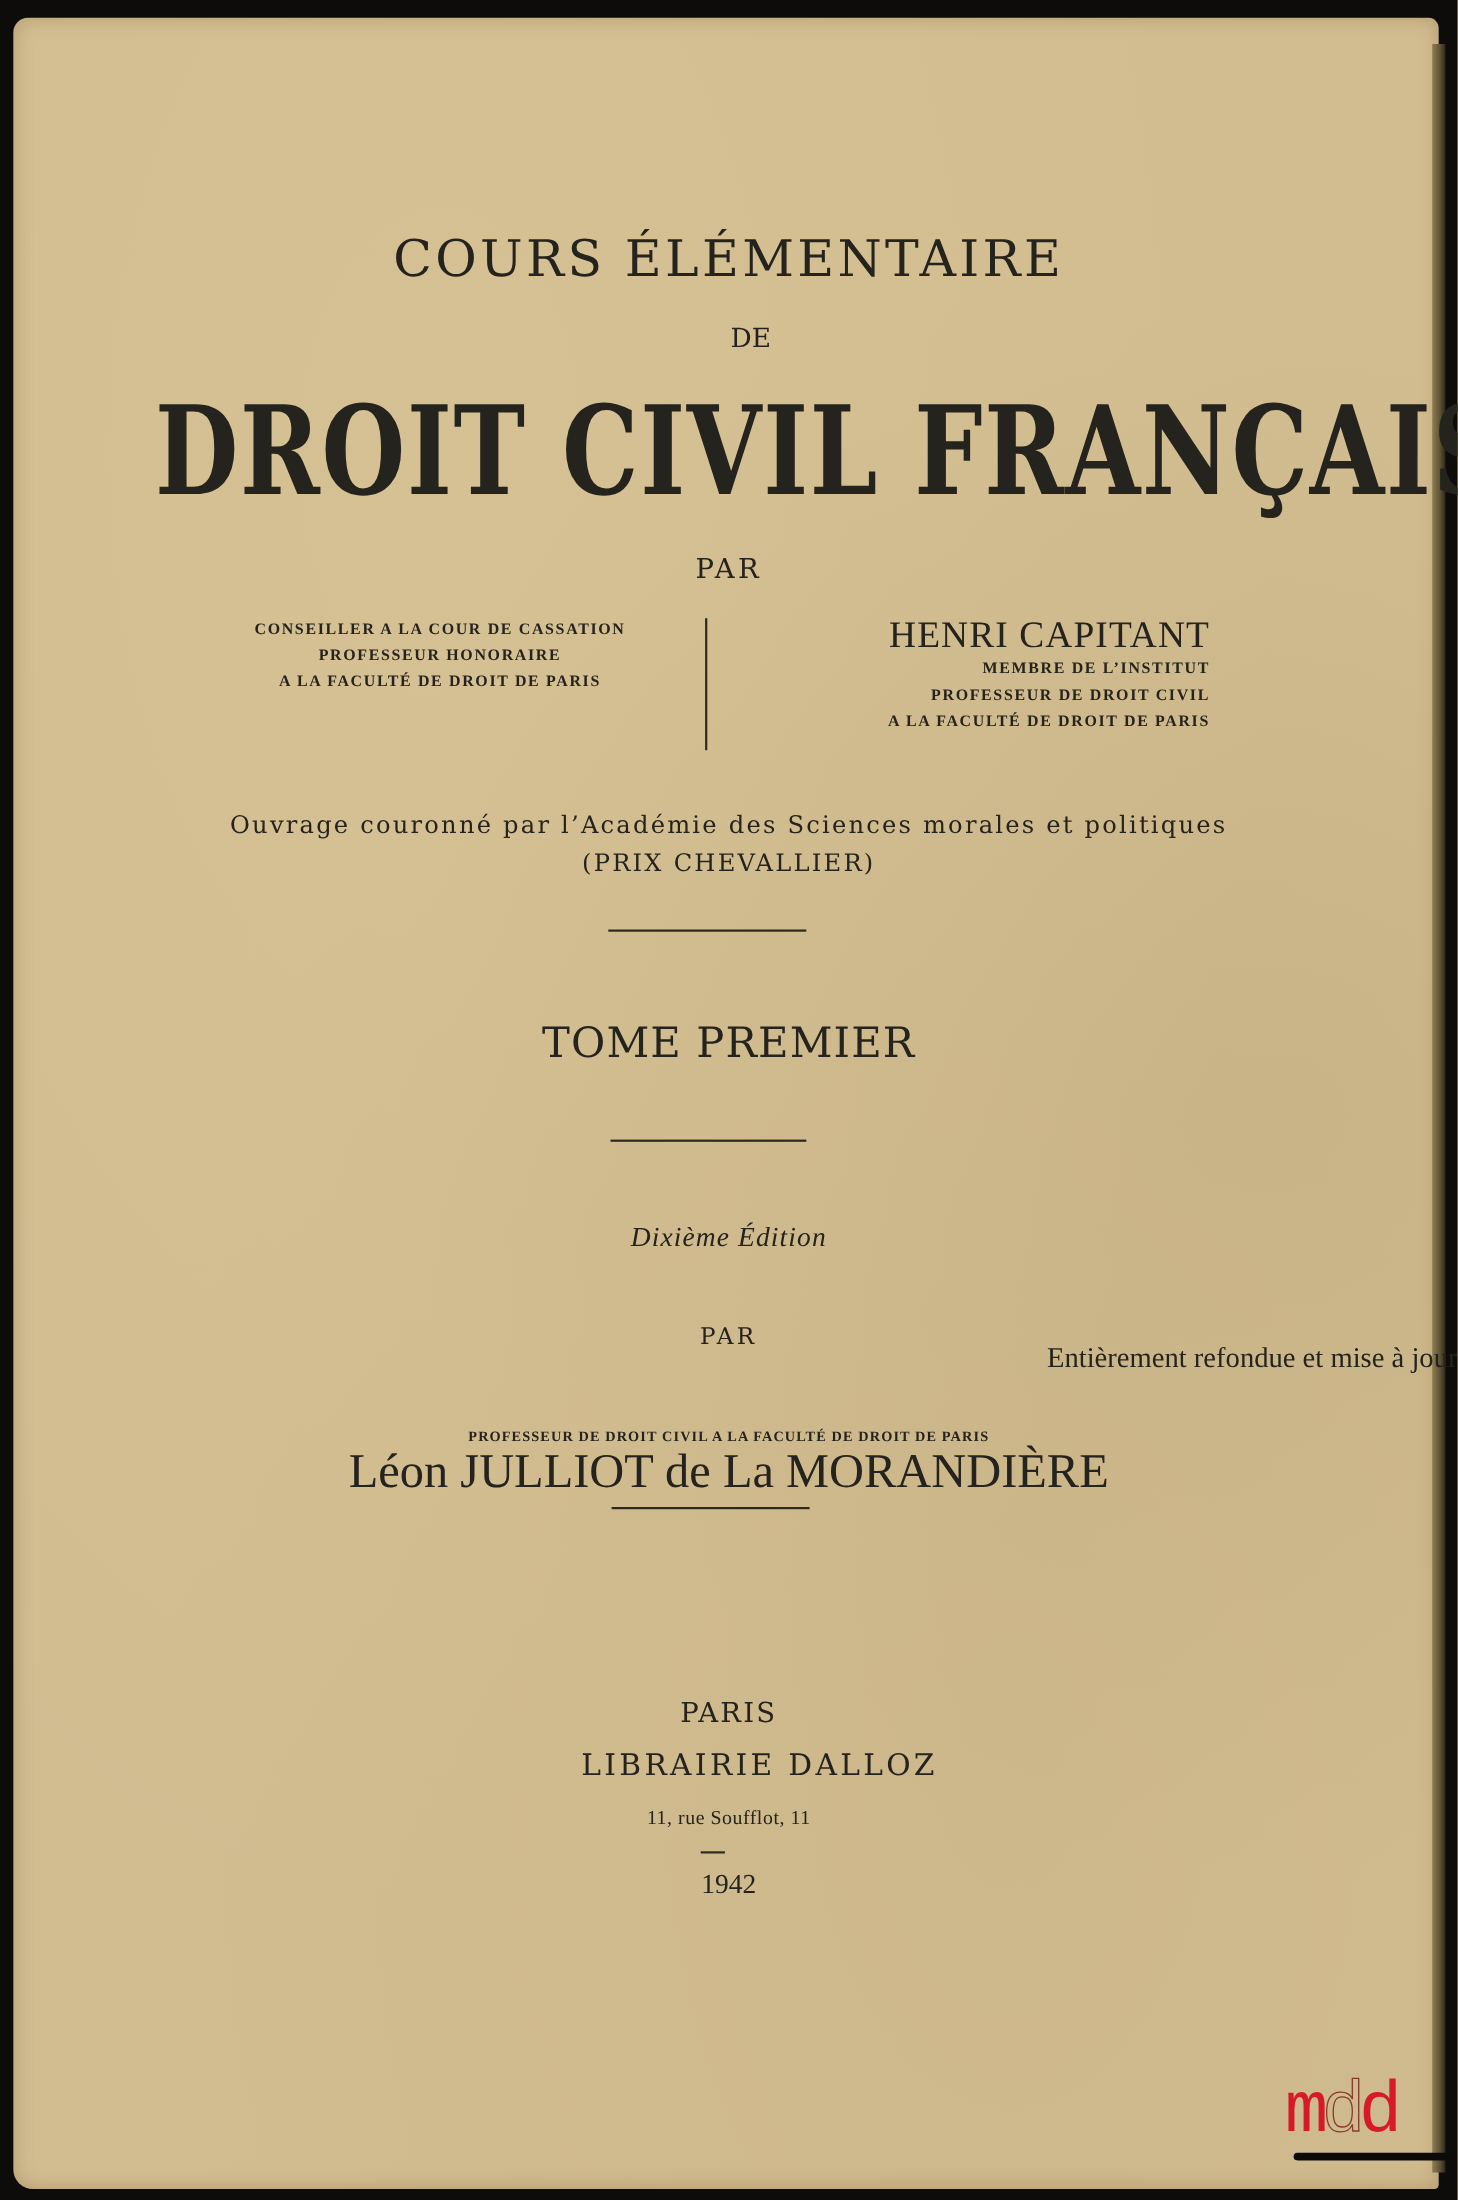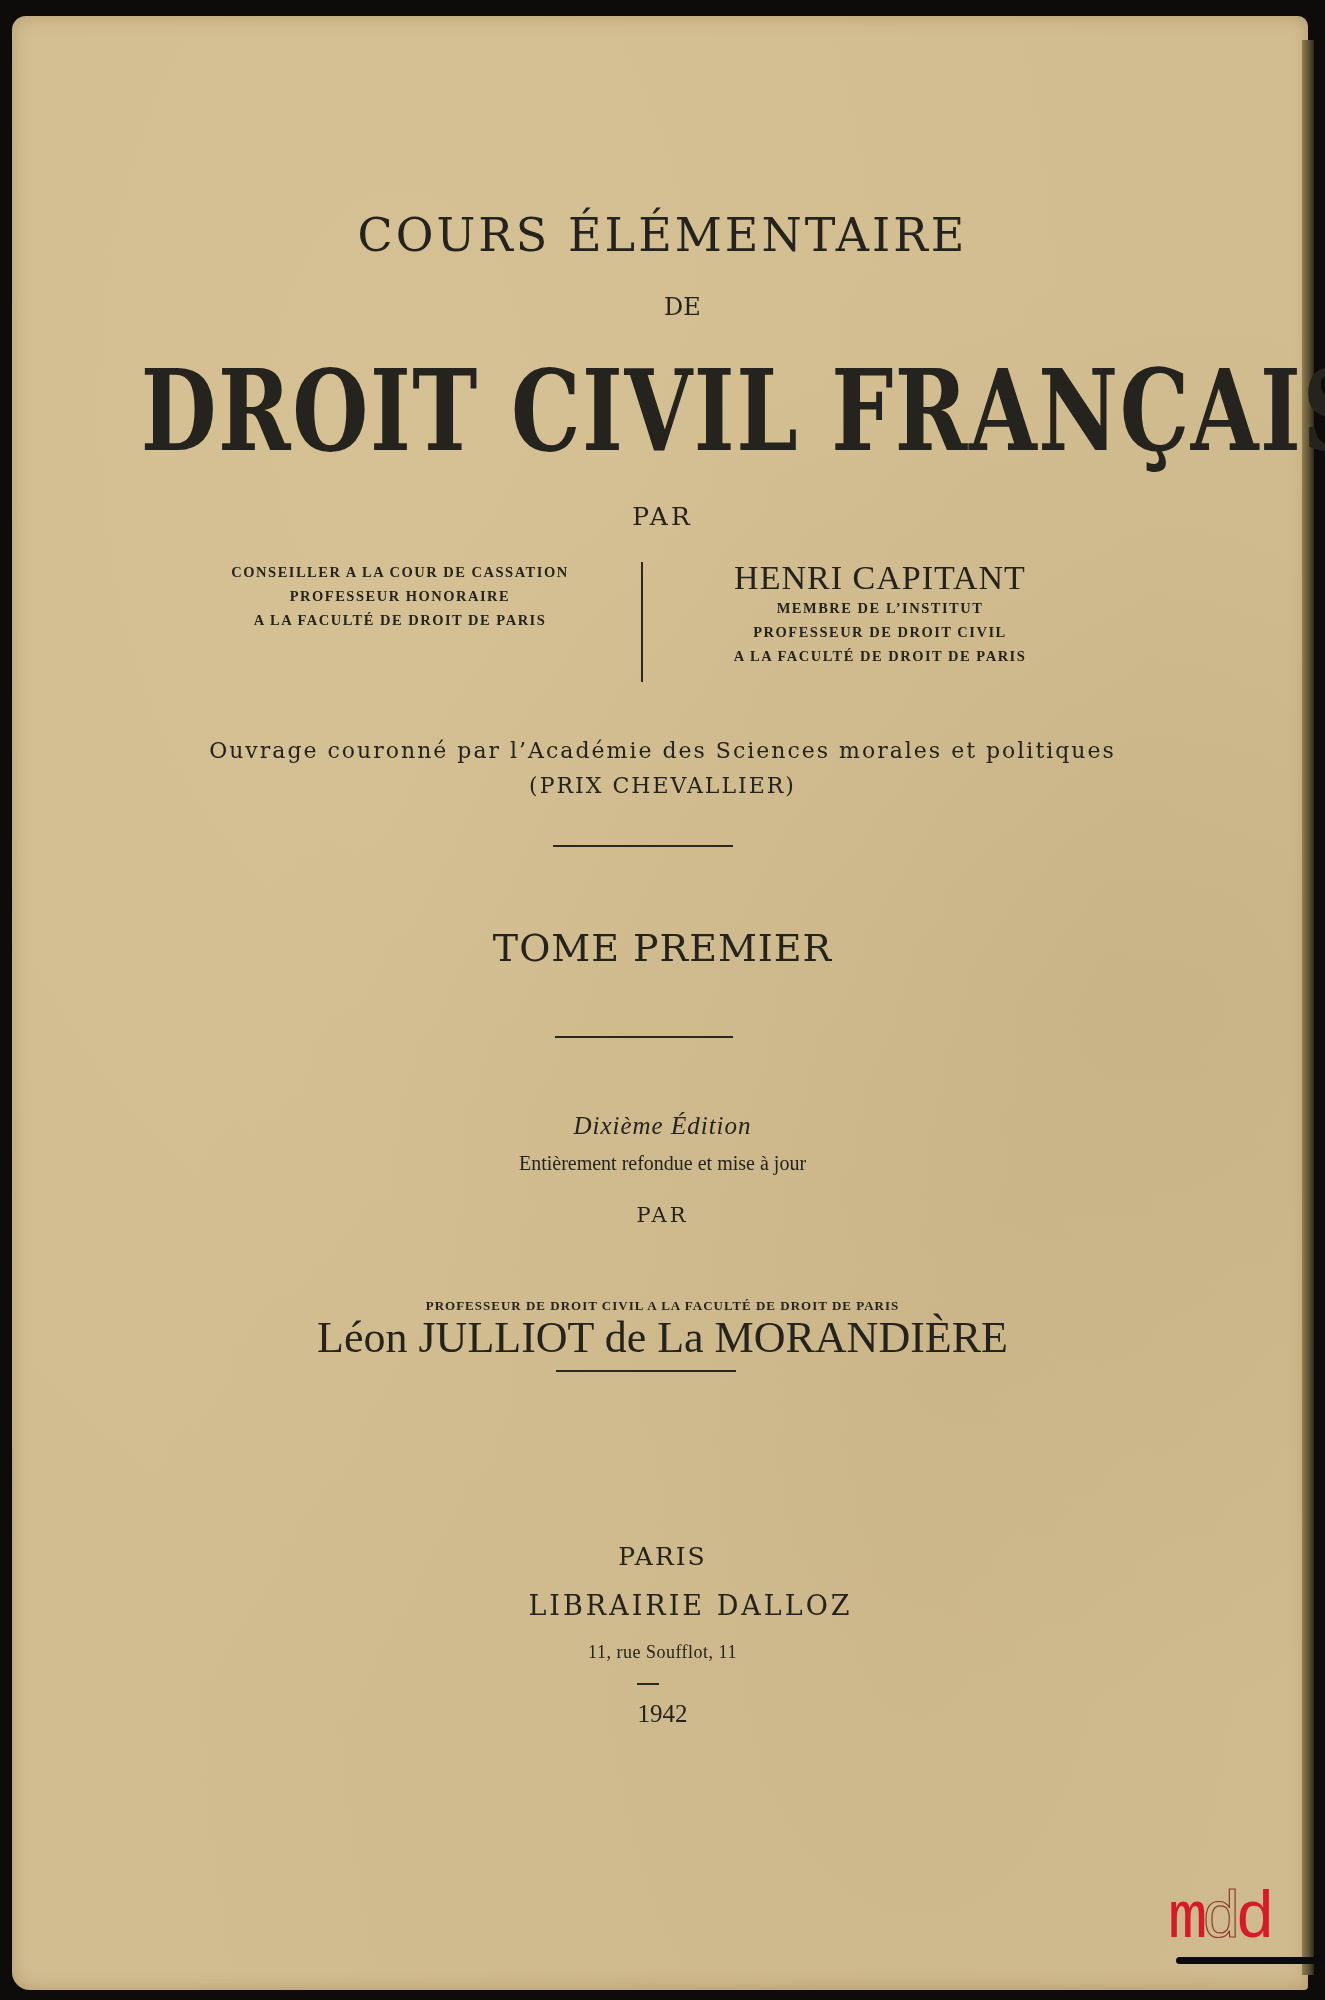--- a/index.html
+++ b/index.html
@@ -43,37 +43,37 @@
   }
   .par1 { top: 502px; font-size: 25px; letter-spacing: 3px; }
 
   .authors {
     position: absolute; top: 560px; left: 180px; width: 920px; height: 125px;
   }
   .author-col {
     position: absolute; top: 0; text-align: center; white-space: nowrap;
   }
   .author-left { left: 0; width: 440px; }
-  .author-right { left: 480px; width: 440px; }
+  .author-right { left: 480px; width: 440px; text-align: right; }
   .author-name { font-size: 34px; letter-spacing: 1px; line-height: 36px; }
   .author-title { font-size: 14.5px; letter-spacing: 1.5px; line-height: 24px; font-weight: bold; }
   .author-divider {
     position: absolute; left: 461px; top: 2px; width: 2px; height: 120px; background: #2b2820;
   }
 
   .award { top: 738px; font-size: 22px; letter-spacing: 2px; }
   .prize { top: 773px; font-size: 22px; letter-spacing: 2px; }
   .rule {
     position: absolute; height: 2px; background: #2b2820;
   }
   .rule1 { left: 553px; top: 845px; width: 180px; }
   .tome { top: 926px; font-size: 38px; letter-spacing: 1px; }
   .rule2 { left: 555px; top: 1036px; width: 178px; }
   .edition { top: 1112px; font-size: 25px; font-style: italic; letter-spacing: 1px; }
-  .revised { top: 1152px; font-size: 20px; }
+  .revised { top: 1220px; font-size: 26px; text-align: right; }
   .par2 { top: 1203px; font-size: 21px; letter-spacing: 3px; }
   .reviser { top: 1312px; font-size: 44px; }
   .reviser-title { top: 1298px; font-size: 13px; letter-spacing: 1px; font-weight: bold; }
   .rule3 { left: 556px; top: 1370px; width: 180px; }
 
   .city { top: 1542px; font-size: 25px; letter-spacing: 2px; }
   .publisher { top: 1590px; font-size: 27px; letter-spacing: 3px; margin-left: 28px; }
   .address { top: 1642px; font-size: 18px; letter-spacing: 0.5px; }
   .dash { position: absolute; left: 637px; top: 1683px; width: 22px; height: 2px; background: #2b2820; }
   .year { top: 1700px; font-size: 25px; }

